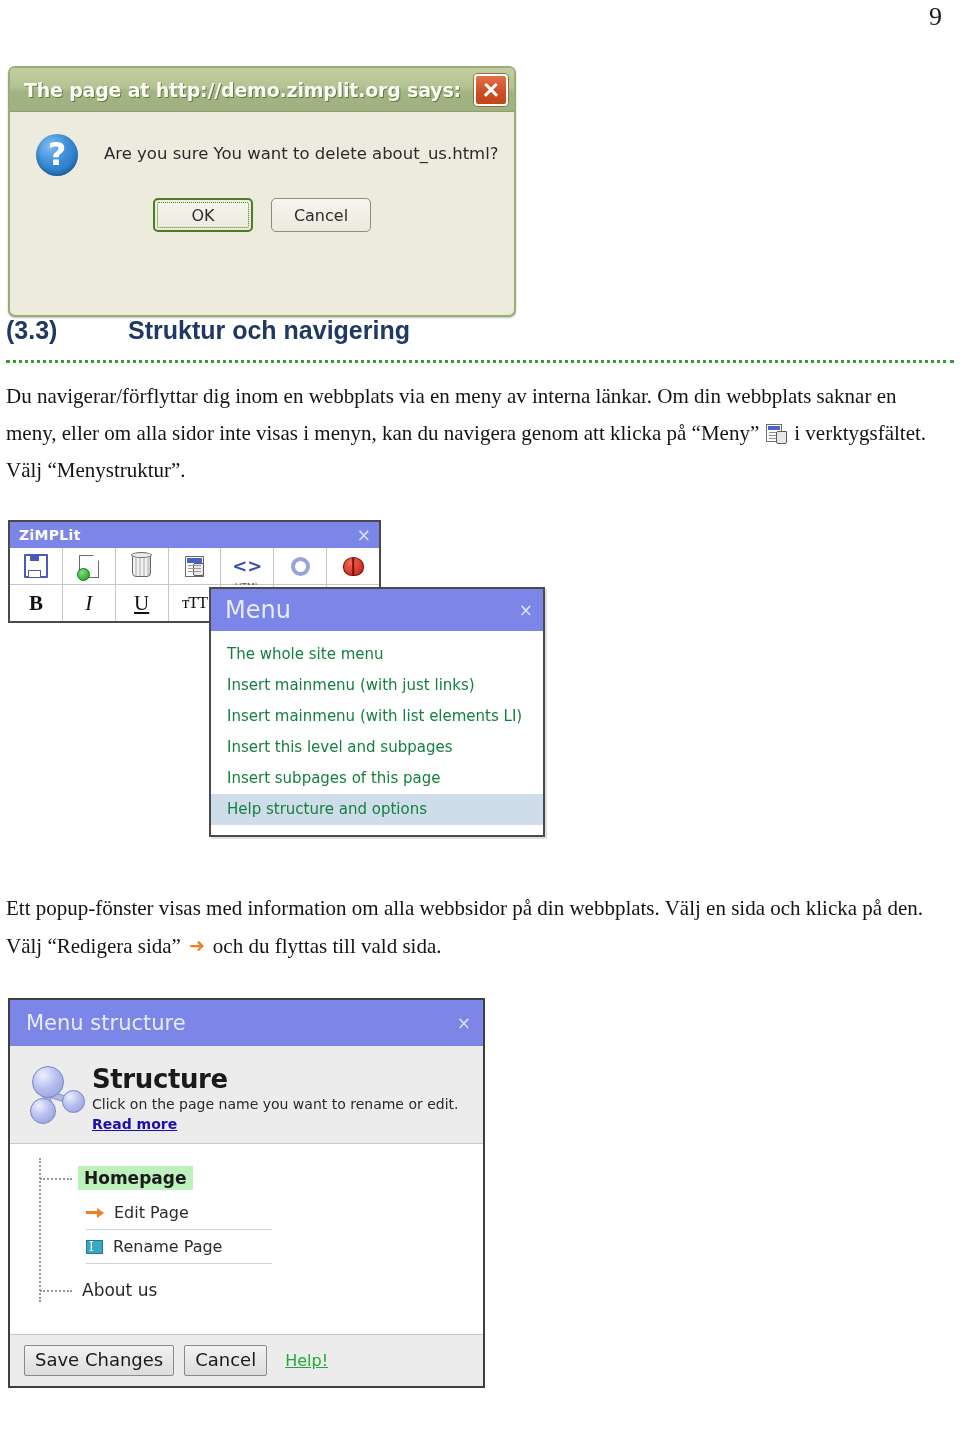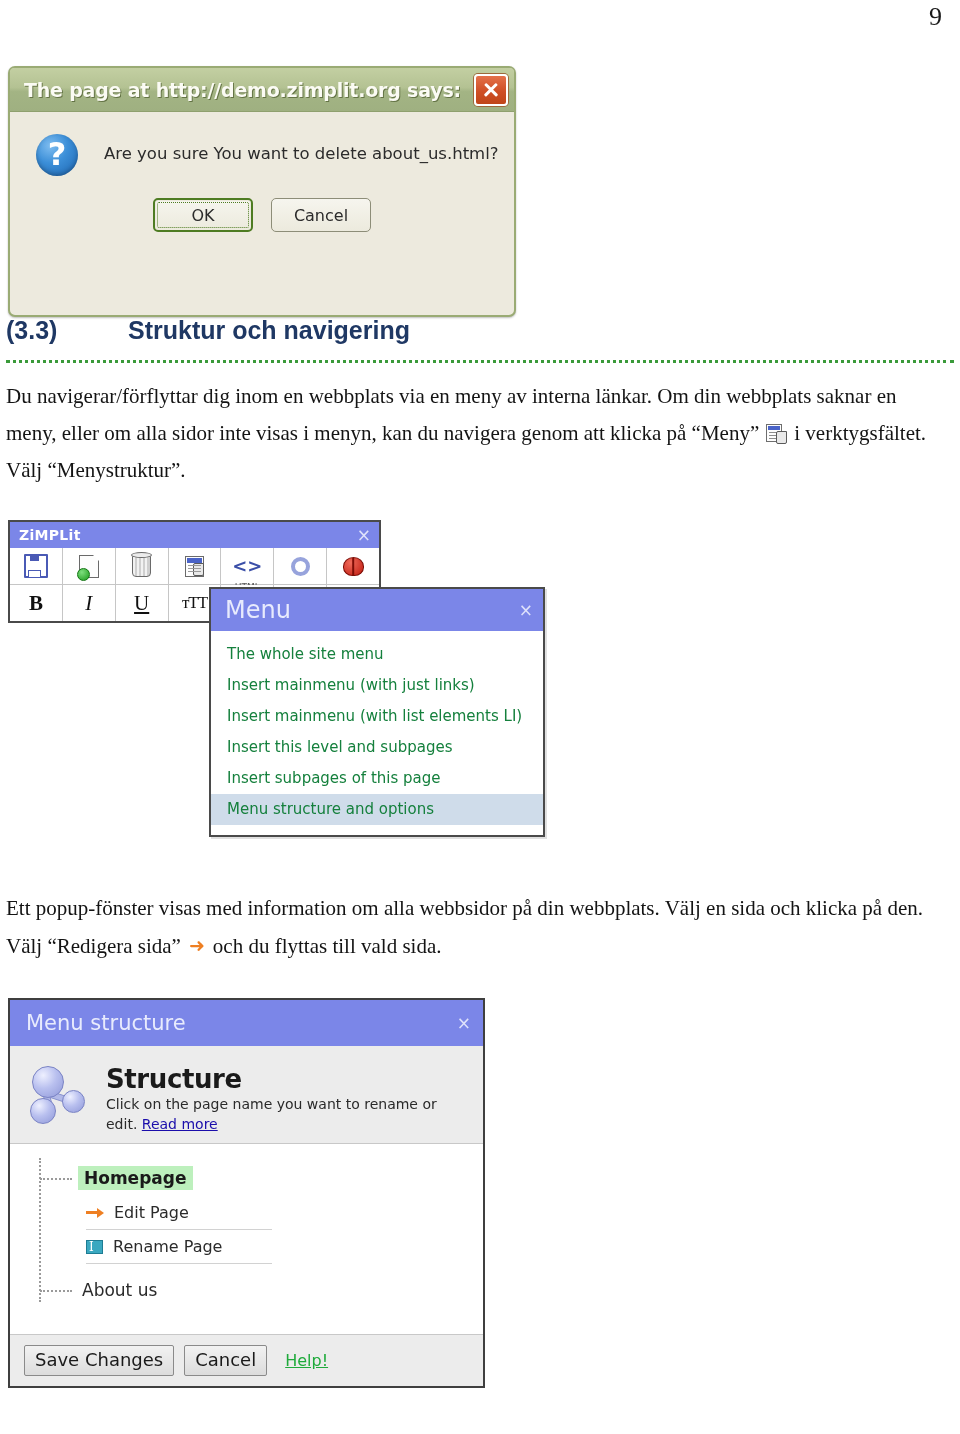--- a/index.html
+++ b/index.html
@@ -390,37 +390,37 @@
     border: 1px solid #7a83c4;
     box-sizing: border-box;
   }
   .mol-icon .b1 { width: 32px; height: 32px; left: 4px;  top: 2px; }
   .mol-icon .b2 { width: 23px; height: 23px; left: 34px; top: 26px; }
   .mol-icon .b3 { width: 26px; height: 26px; left: 2px;  top: 34px; }
   .mol-icon .bond { background: #b2b9e8; border-radius: 2px; border: 1px solid #8790cc; }
   .mol-icon .bd1 { width: 20px; height: 7px; left: 22px; top: 30px; transform: rotate(18deg); }
   .mol-icon .bd2 { width: 16px; height: 7px; left: 11px; top: 30px; transform: rotate(74deg); }
 
-  .structure-head-text { margin-left: 14px; padding-top: 4px; }
+  .structure-head-text { padding-top: 4px; }
   .structure-head-line1 { display: flex; align-items: baseline; flex-wrap: wrap; }
   .structure-word {
     font-family: "DejaVu Sans", sans-serif;
     font-weight: bold;
     font-size: 26px;
     color: #1a1a1a;
     margin-right: 9px;
     letter-spacing: -0.4px;
   }
   .structure-hint {
     font-family: "DejaVu Sans", sans-serif;
     font-size: 14px;
     color: #2a2a2a;
     line-height: 20px;
   }
-  .link-blue { color: #1a0dab; text-decoration: underline; cursor: pointer; }
+  .link-blue { color: #1a0dab; text-decoration: underline; cursor: pointer; font-weight: bold; }
 
   .structure-tree {
     background: #ffffff;
     padding: 22px 0 26px 24px;
     position: relative;
     min-height: 172px;
     box-sizing: border-box;
   }
   .tree-vline {
     position: absolute;
@@ -600,21 +600,21 @@
   <div class="menu-popup-titlebar">
     <div class="menu-popup-title">Menu</div>
     <div class="win-x">×</div>
   </div>
   <div class="menu-popup-list">
     <div class="menu-popup-item">The whole site menu</div>
     <div class="menu-popup-item">Insert mainmenu (with just links)</div>
     <div class="menu-popup-item">Insert mainmenu (with list elements LI)</div>
     <div class="menu-popup-item">Insert this level and subpages</div>
     <div class="menu-popup-item">Insert subpages of this page</div>
-    <div class="menu-popup-item selected">Menu structure and options</div>
+    <div class="menu-popup-item selected">Help structure and options</div>
   </div>
 </div>
 
 <div class="body-par par-2">
   <span>Ett popup-fönster visas med information om alla webbsidor på din webbplats. Välj en sida och klicka på den. Välj “Redigera sida”</span><span class="inline-arrow">➜</span><span>och du flyttas till vald sida.</span>
 </div>
 
 <div class="structure-dialog">
   <div class="structure-titlebar">
     <div class="structure-title">Menu structure</div>

